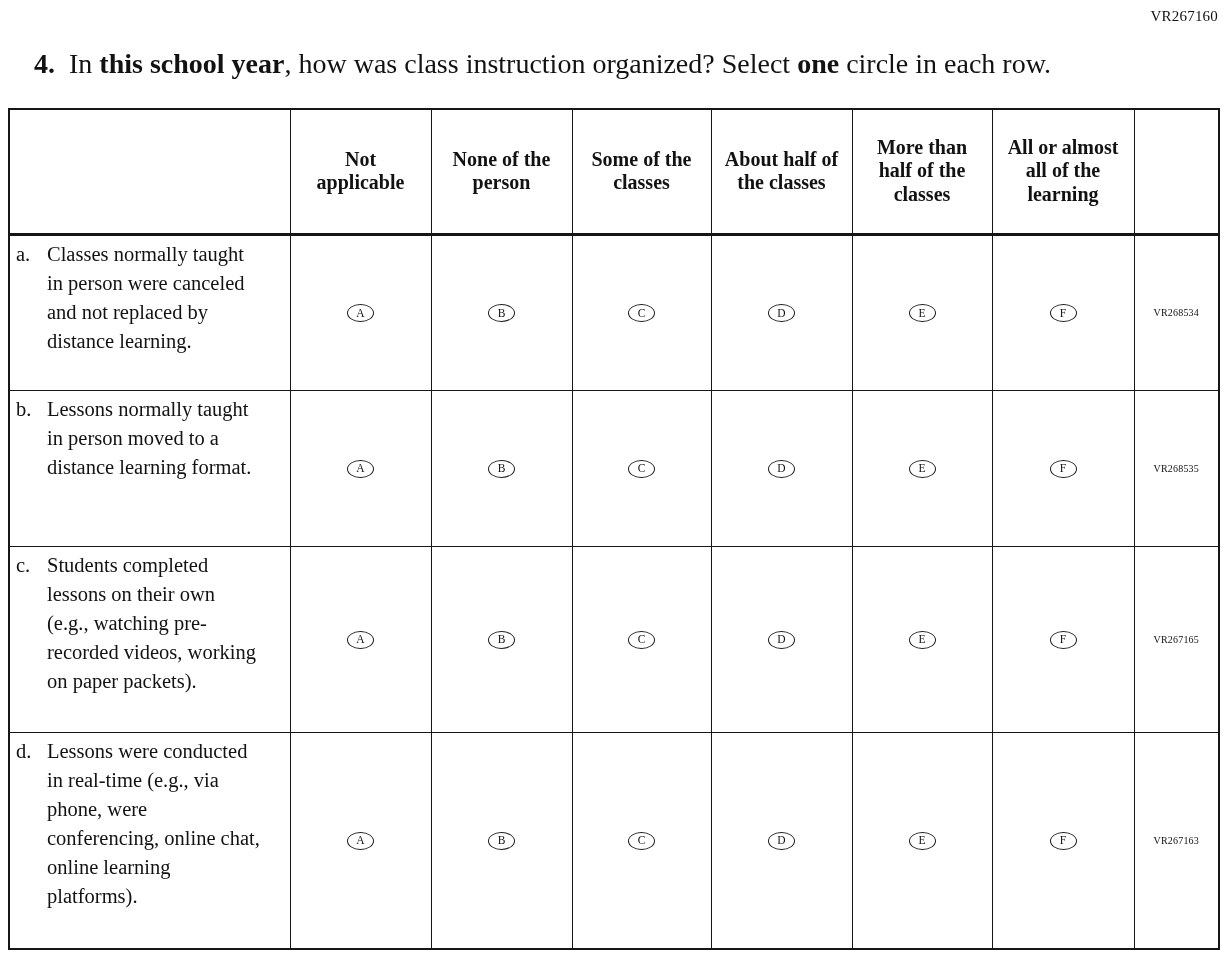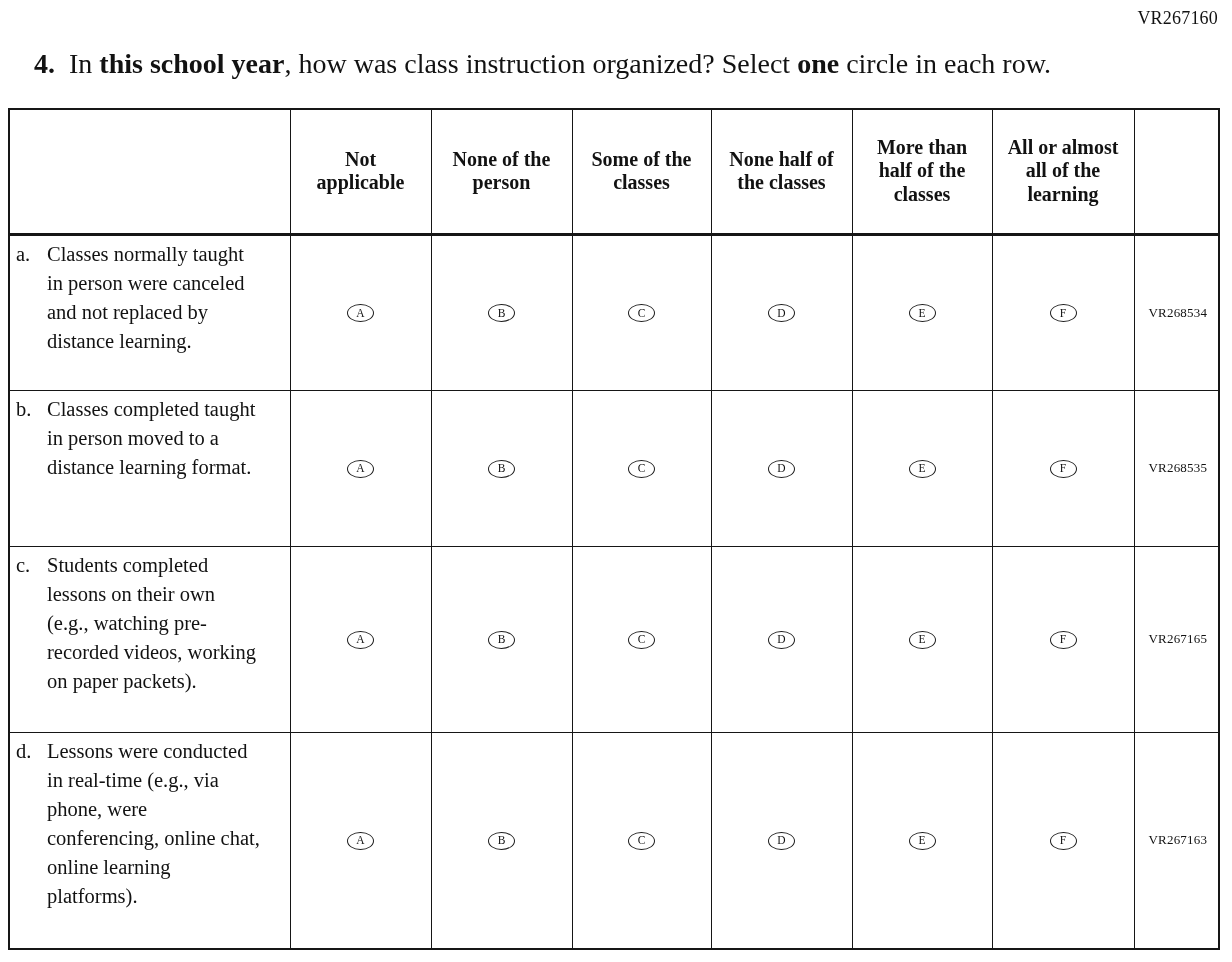--- a/index.html
+++ b/index.html
@@ -9,21 +9,21 @@
     height: 962px;
     position: relative;
     font-family: "Liberation Serif", "DejaVu Serif", serif;
     color: #121212;
     overflow: hidden;
   }
   .top-code {
     position: absolute;
     top: 8px;
     right: 14px;
-    font-size: 18px;
+    font-size: 15px;
     letter-spacing: 0.2px;
     margin-left: 41px;
   }
   .question {
     position: absolute;
     top: 46px;
     left: 34px;
     right: 20px;
     font-size: 28px;
     line-height: 1.25;
@@ -85,25 +85,25 @@
     height: 18px;
     border: 1.5px solid #1c1c1c;
     border-radius: 50%;
     font-size: 11.5px;
     line-height: 1;
     cursor: pointer;
     background: #ffffff;
     user-select: none;
   }
   td.code {
-    text-align: left;
+    text-align: center;
     vertical-align: middle;
-    font-size: 13px;
+    font-size: 10px;
     letter-spacing: 0.2px;
-    padding: 0 14px;
+    padding: 0 2px;
   }
 </style>
 </head>
 <body>
 
 <div class="top-code">VR267160</div>
 
 <div class="question">
   <span class="qnum">4.</span><span>In </span><span class="bold">this school year</span><span>, how was class instruction organized? Select </span><span class="bold">one</span><span> circle in each row.</span>
 </div>
@@ -119,21 +119,21 @@
       <col style="width:140px">
       <col style="width:142px">
       <col style="width:85px">
     </colgroup>
     <thead>
       <tr>
         <th></th>
         <th>Not applicable</th>
         <th>None of the person</th>
         <th>Some of the classes</th>
-        <th>None half of the classes</th>
+        <th>About half of the classes</th>
         <th>More than half of the classes</th>
         <th>All or almost all of the learning</th>
         <th></th>
       </tr>
     </thead>
     <tbody>
       <tr class="row-a">
         <td class="stub">
           <div class="stub-inner">
             <span class="row-letter">a.</span>
@@ -145,21 +145,21 @@
         <td class="option"><span class="bubble">C</span></td>
         <td class="option"><span class="bubble">D</span></td>
         <td class="option"><span class="bubble">E</span></td>
         <td class="option"><span class="bubble">F</span></td>
         <td class="code">VR268534</td>
       </tr>
       <tr class="row-b">
         <td class="stub">
           <div class="stub-inner">
             <span class="row-letter">b.</span>
-            <span class="row-text">Classes completed taught in person moved to a distance learning format.</span>
+            <span class="row-text">Lessons normally taught in person moved to a distance learning format.</span>
           </div>
         </td>
         <td class="option"><span class="bubble">A</span></td>
         <td class="option"><span class="bubble">B</span></td>
         <td class="option"><span class="bubble">C</span></td>
         <td class="option"><span class="bubble">D</span></td>
         <td class="option"><span class="bubble">E</span></td>
         <td class="option"><span class="bubble">F</span></td>
         <td class="code">VR268535</td>
       </tr>

